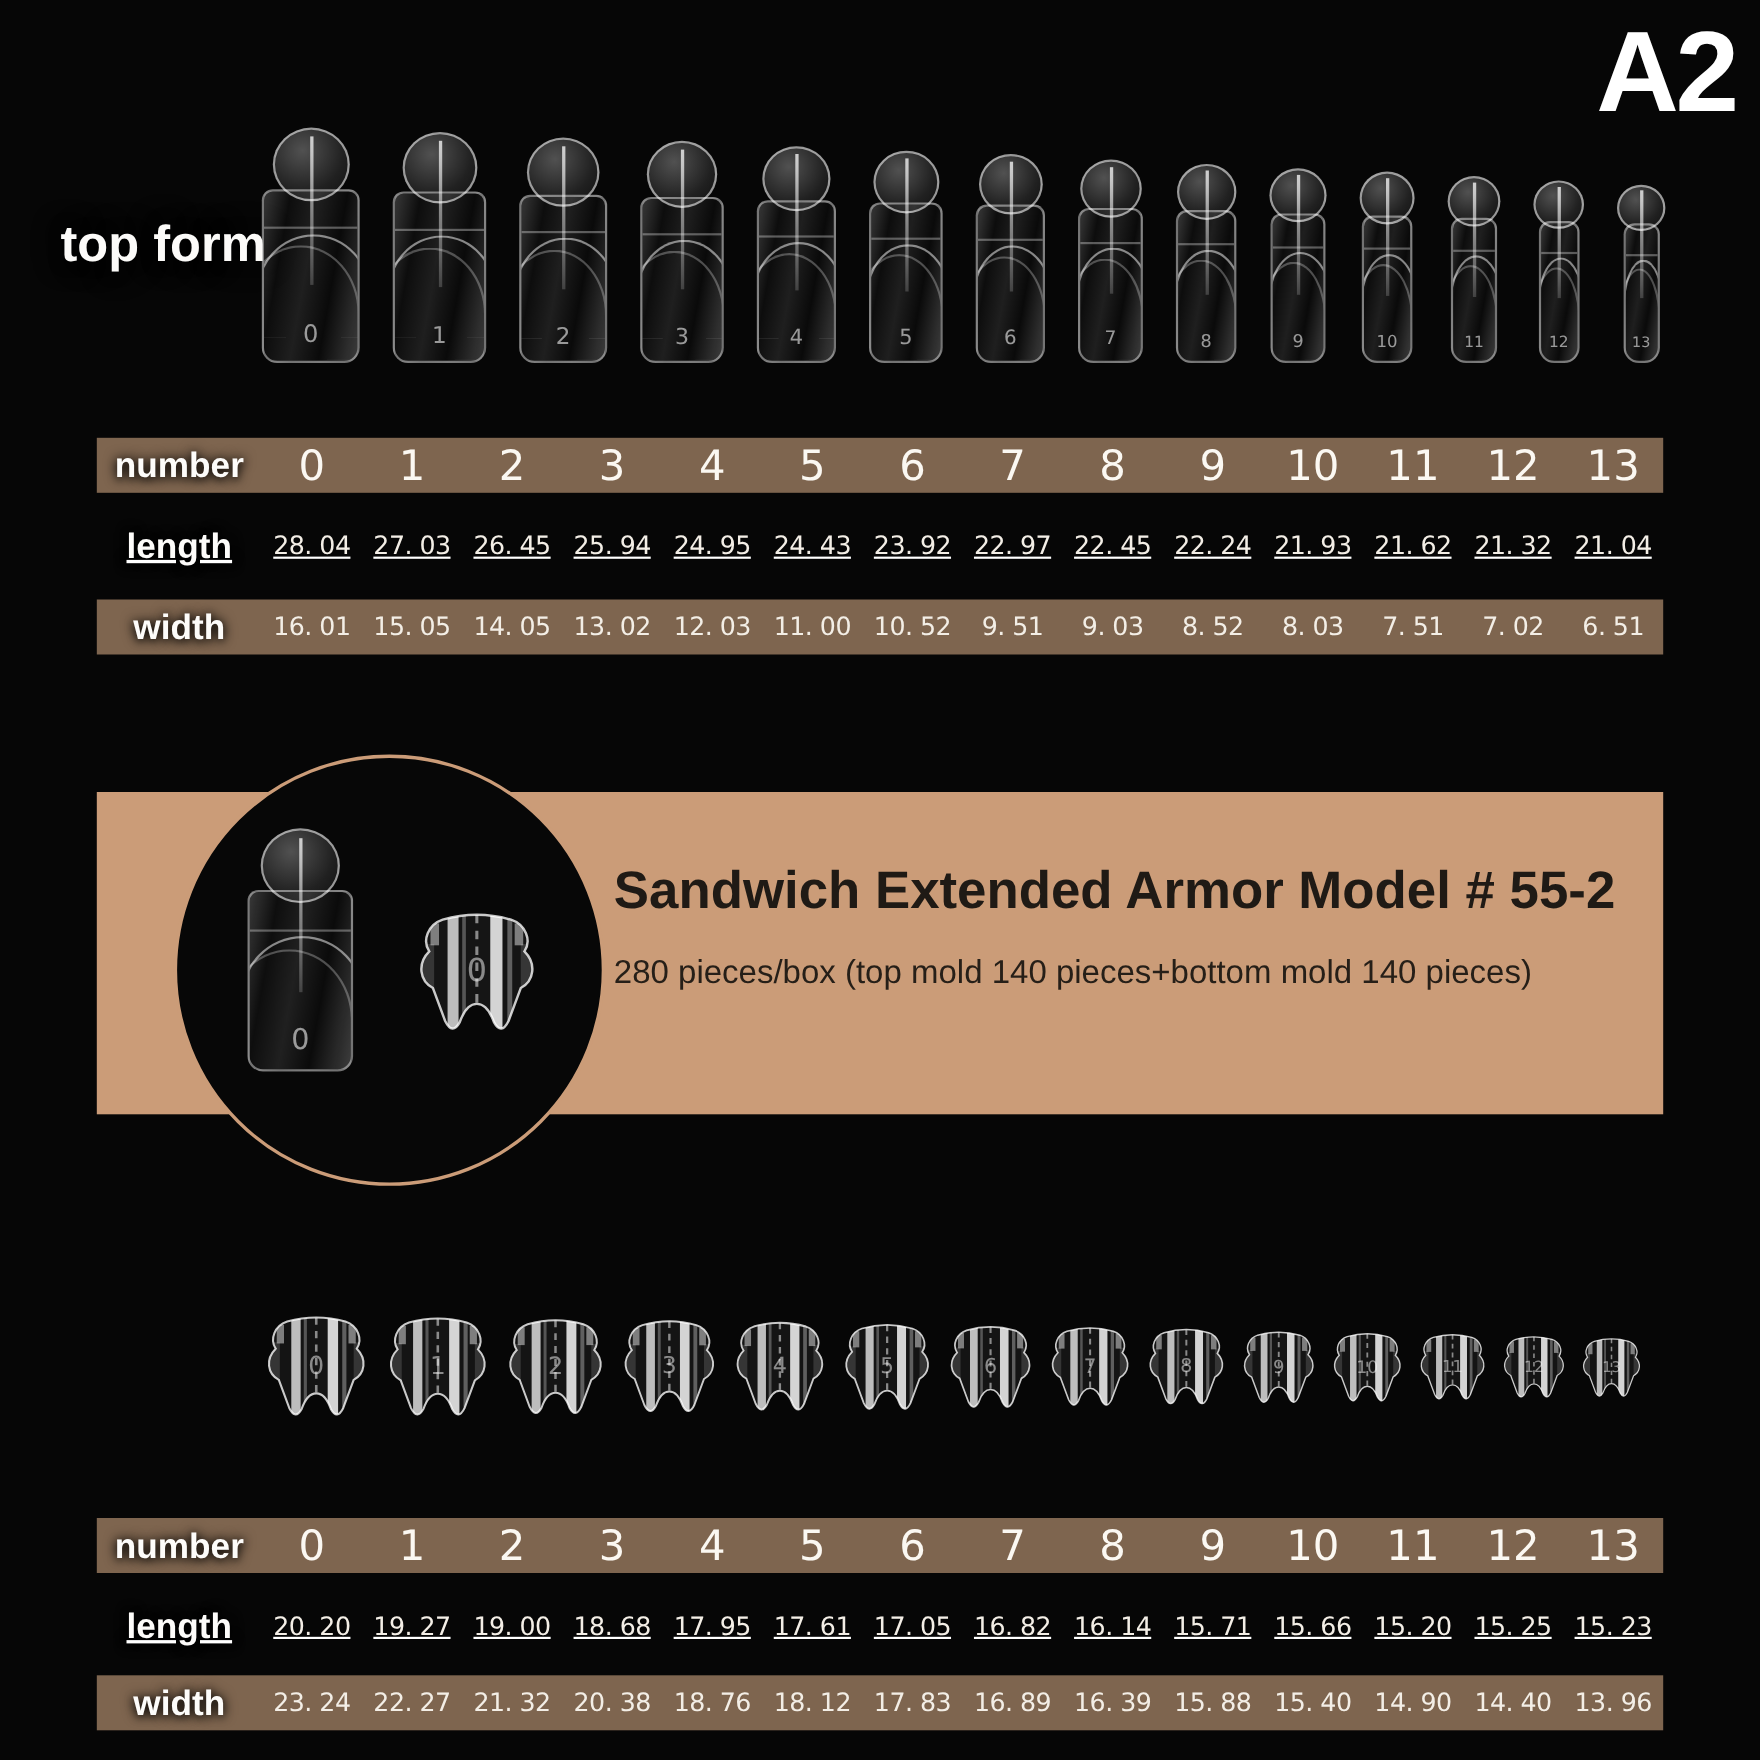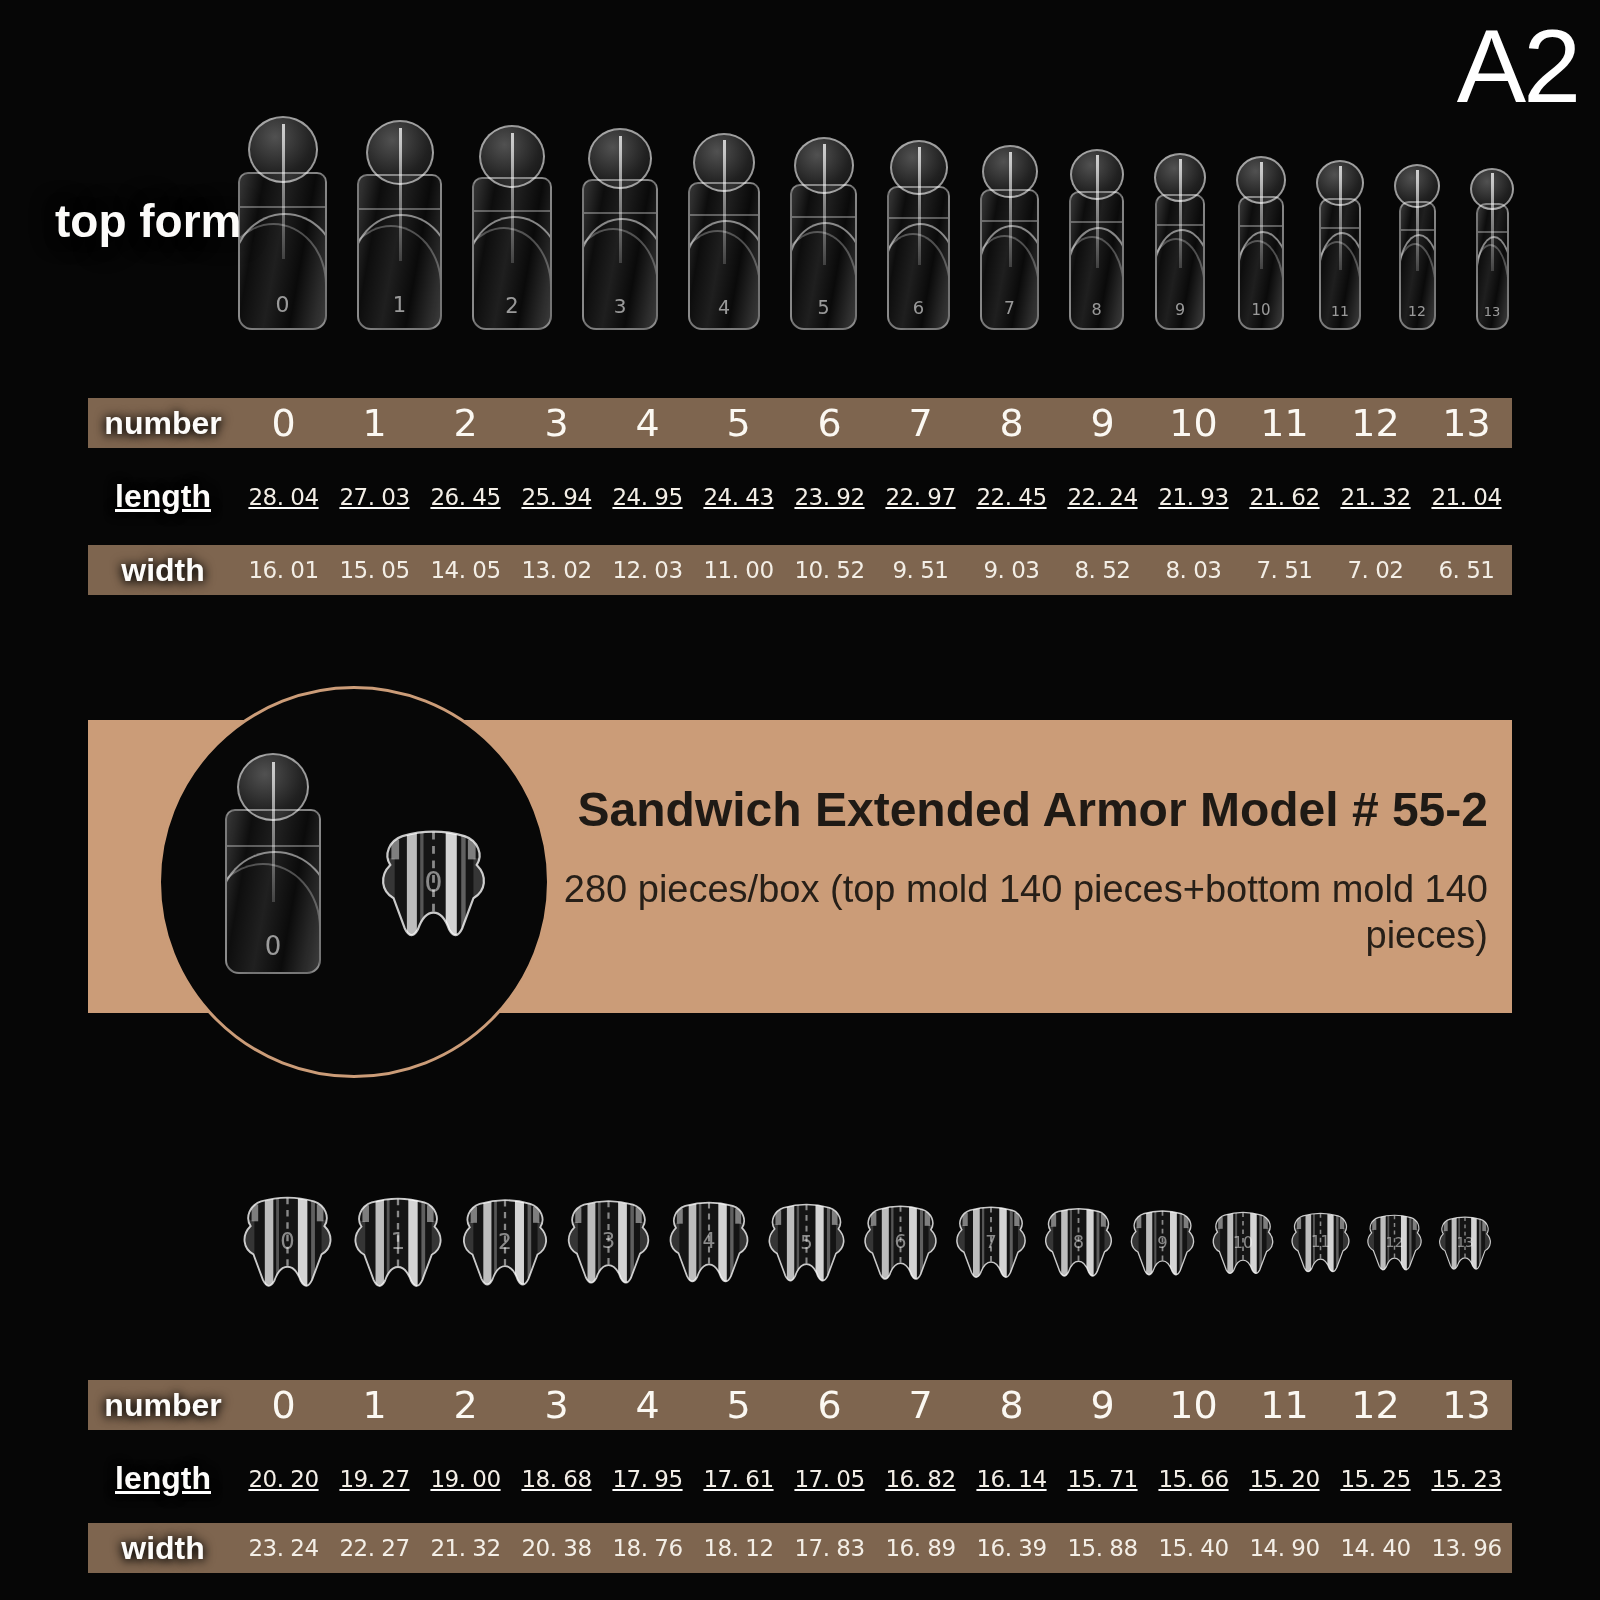--- a/index.html
+++ b/index.html
@@ -10,21 +10,21 @@
   }
   html,body{margin:0;padding:0;background:#000;}
   .canvas{
     position:relative;width:1600px;height:1600px;overflow:hidden;
     background:var(--bg);color:#fff;
     font-family:"Liberation Sans",sans-serif;
   }
   
   .code-label{
     position:absolute;top:14px;right:22px;line-height:1;
-    font-size:104px;font-weight:normal;letter-spacing:-3px;color:#ffffff;
+    font-size:104px;font-weight:bold;letter-spacing:-3px;color:#ffffff;
   }
   .section-label{
     position:absolute;font-size:46px;font-weight:bold;color:#fcfbf9;
     text-shadow:0 0 14px rgba(0,0,0,.95),0 0 26px rgba(0,0,0,.7);
     line-height:1.1;white-space:nowrap;
   }
   #top-form-label{left:55px;top:196px;}
   #base-mold-label{left:28px;top:1200px;}
 
   
@@ -79,23 +79,23 @@
   #top-width-row{top:545px;}
   #bottom-number-row{top:1380px;}
   #bottom-length-row{top:1430px;}
   #bottom-width-row{top:1523px;}
 
   
   #banner{
     position:absolute;left:88px;top:720px;width:1424px;height:293px;
     background:var(--tan);
   }
-  #banner-text{position:absolute;left:470px;top:62px;width:930px;text-align:right;}
+  #banner-text{position:absolute;left:470px;top:62px;width:930px;text-align:left;}
   #banner-title{font-size:48px;font-weight:bold;color:var(--ink);line-height:1.15;}
-  #banner-subtitle{margin-top:30px;font-size:38px;color:#261f18;line-height:1.2;}
+  #banner-subtitle{margin-top:30px;font-size:30px;color:#261f18;line-height:1.2;}
 
   #emblem{
     position:absolute;left:158px;top:686px;width:392px;height:392px;
     box-sizing:border-box;border-radius:50%;
     background:#070707;border:3px solid var(--tan);
   }
   #emblem-topmold{position:absolute;left:64px;top:64px;}
   #emblem-basemold{position:absolute;left:200px;top:136px;}
   .svg-mold{display:block;}
 </style>

